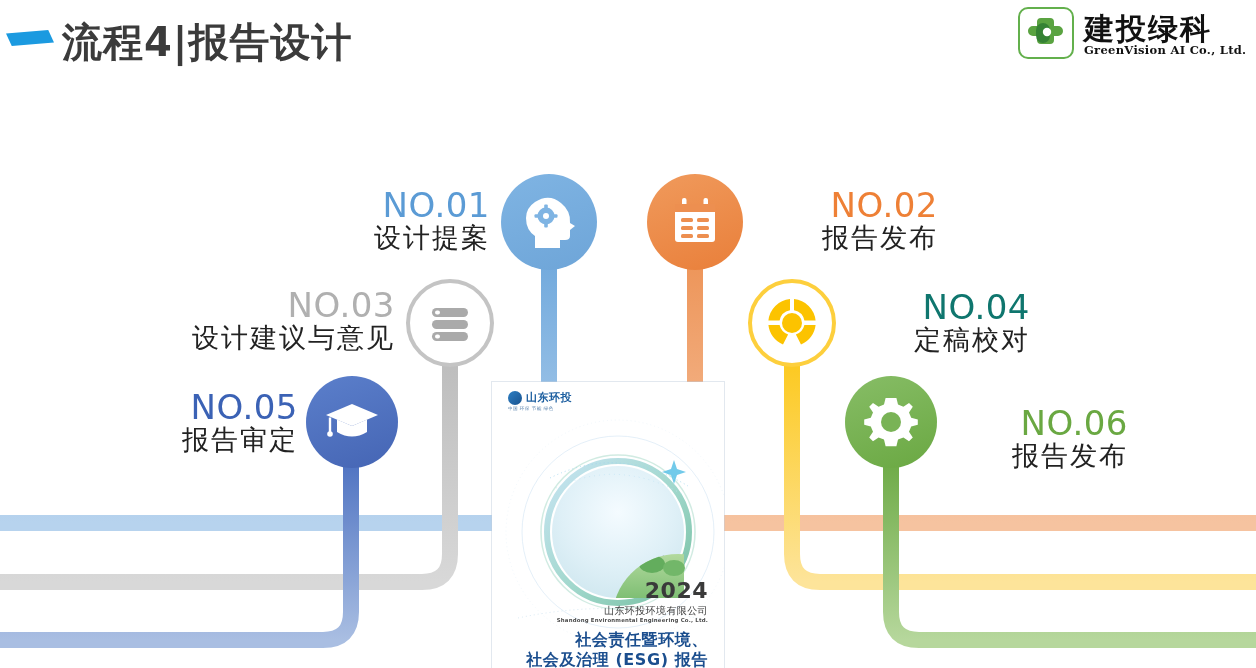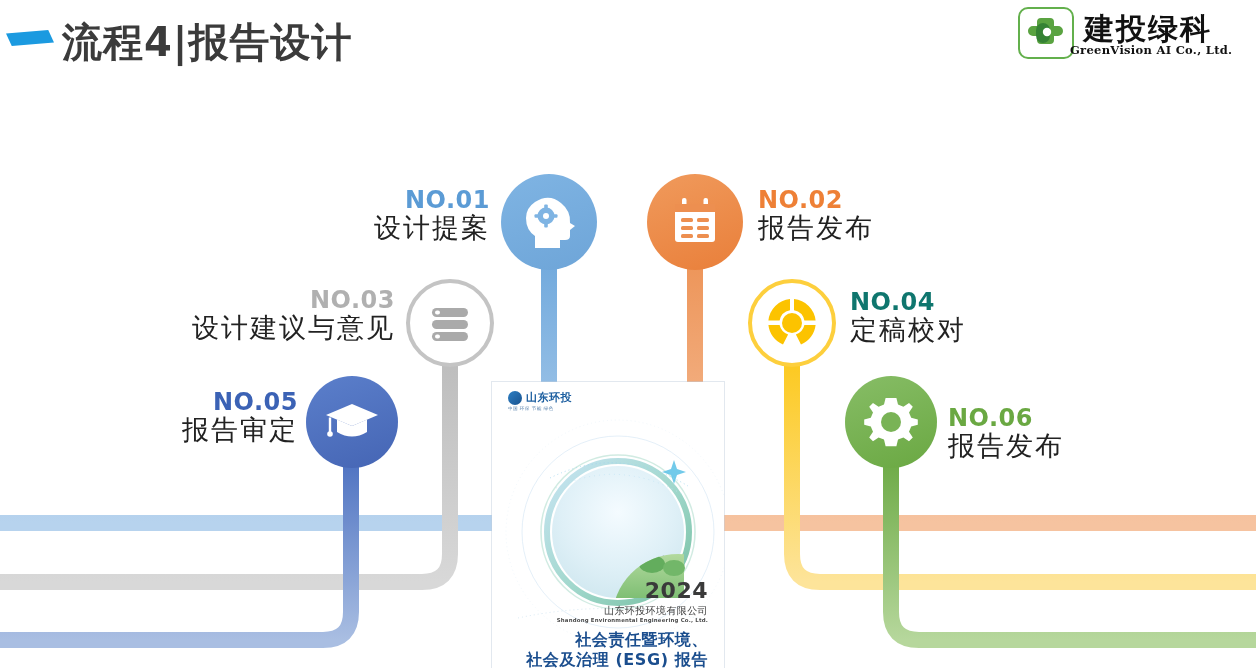--- a/index.html
+++ b/index.html
@@ -30,45 +30,45 @@
     border:2px solid #63b04c;border-radius:10px;background:#fff;
     box-sizing:border-box;
   }
   .logo-badge svg{position:absolute;left:5px;top:3px;}
   .logo-cn{
     position:absolute;left:66px;top:4px;font-size:30px;font-weight:bold;color:#111;
     letter-spacing:2px;white-space:nowrap;
     font-family:"DejaVu Sans","Liberation Sans",sans-serif;
   }
   .logo-en{
-    position:absolute;left:52px;top:38px;font-size:11.5px;font-weight:bold;color:#111;
+    position:absolute;left:66px;top:38px;font-size:11.5px;font-weight:bold;color:#111;
     letter-spacing:.3px;white-space:nowrap;
     font-family:"DejaVu Serif","Liberation Serif",serif;
   }
 
   
   #pipes{position:absolute;left:0;top:0;width:1256px;height:668px;}
 
   
   .node{position:absolute;}
   .bubble{position:absolute;border-radius:50%;}
   .bubble.solid{box-shadow:none;}
   .bubble.outline{background:#fff;box-sizing:border-box;}
   .bubble svg{position:absolute;left:0;top:0;}
 
   .lbl{position:absolute;white-space:nowrap;}
   .lbl .no{
-    font-size:24px;font-weight:bold;letter-spacing:.5px;line-height:1;
+    font-size:34px;font-weight:normal;letter-spacing:.5px;line-height:1;
     font-family:"DejaVu Sans","Liberation Sans",sans-serif;
   }
   .lbl .cn{
     font-size:27px;color:#222;line-height:1.15;letter-spacing:2px;
     font-family:"DejaVu Serif","Liberation Serif",serif;
   }
-  .lbl.right{text-align:left;}
+  .lbl.right{text-align:right;}
   .lbl.left{text-align:right;}
 
   
   .cover{
     position:absolute;left:492px;top:382px;width:232px;height:286px;
     background:#ffffff;overflow:hidden;
     box-shadow:0 0 0 1px rgba(190,205,220,.45);
   }
   .cover-bg{position:absolute;left:0;top:0;width:232px;height:286px;}
   .cov-logo{position:absolute;left:16px;top:8px;width:96px;height:24px;}

